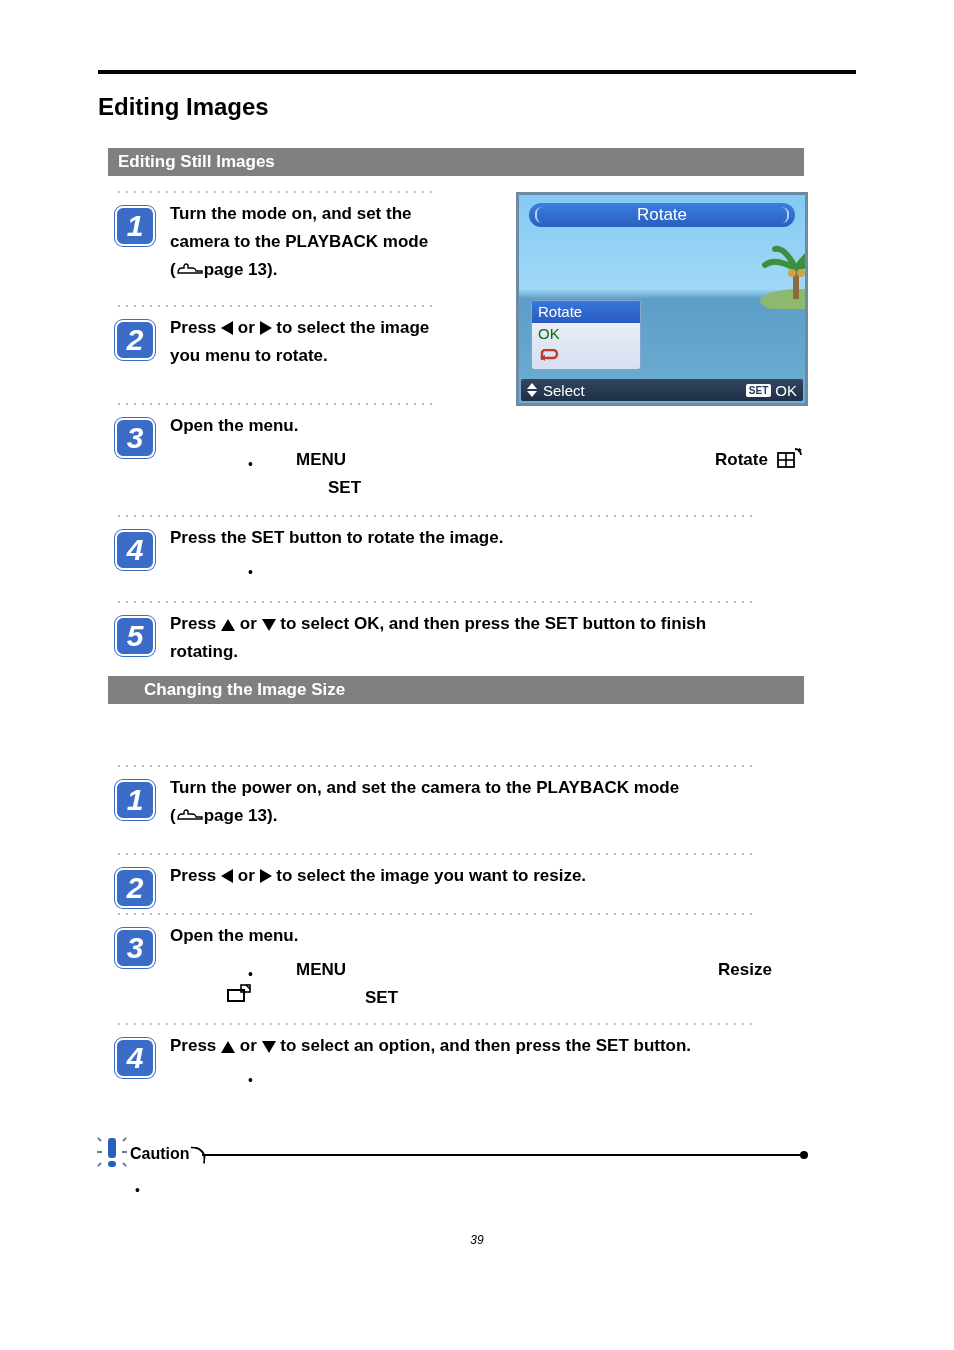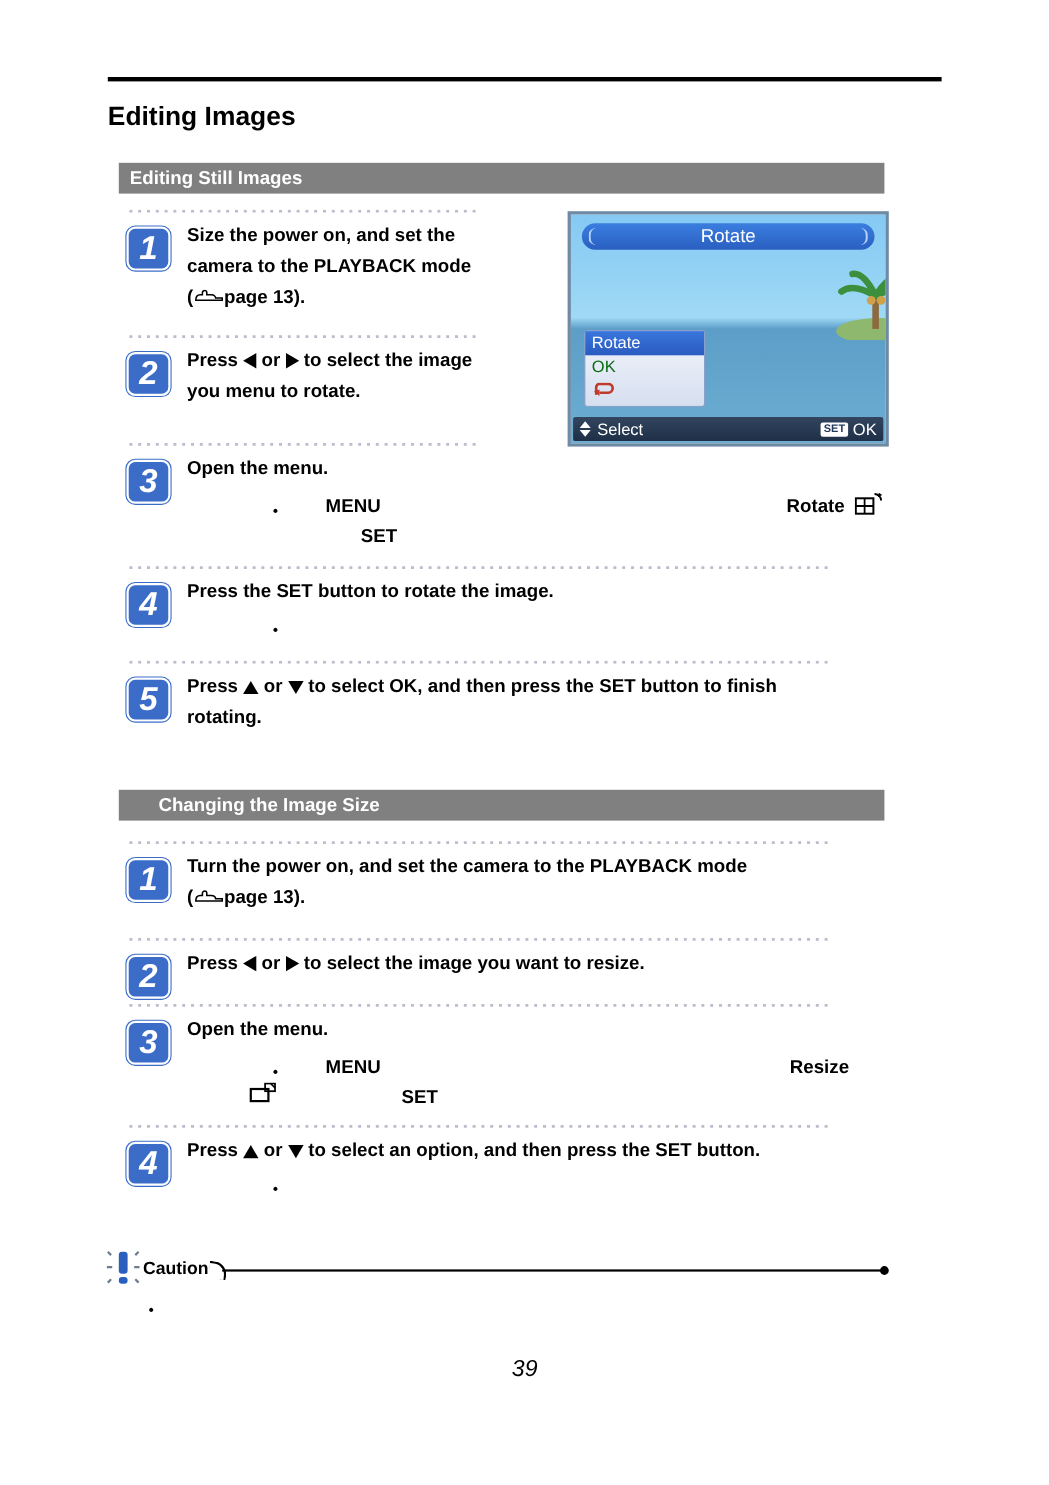--- a/index.html
+++ b/index.html
@@ -31,21 +31,21 @@
     right: 150px;
     height: 28px;
     background: #808080;
     color: #fff;
     font-size: 17px;
     font-weight: bold;
     line-height: 28px;
     padding-left: 10px;
   }
   .sec1 { top: 148px; }
-  .sec2 { top: 718px; padding-left: 36px; }
+  .sec2 { top: 676px; padding-left: 36px; }
 
   .step-block { position: absolute; }
   .step-num {
     width: 40px;
     height: 40px;
     background: #3a6cc8;
     color: #fff;
     border: 2px solid #fff;
     box-shadow: 0 0 0 1px #3a6cc8;
     border-radius: 8px;
@@ -217,21 +217,21 @@
   .s2-1 { left:115px; top:774px; width:700px;}
   .s2-2 { left:115px; top:862px; width:700px;}
   .s2-3 { left:115px; top:922px; width:700px;}
   .s2-4 { left:115px; top:1032px; width:700px;}
 
   .bullet-left { position:absolute; left:78px; font-size:14px; }
   .midword { font-weight:bold; }
 
   .page-number {
     position:absolute; left:50%; transform:translateX(-50%); top:1233px;
-    font-size:21px; font-style: italic;
+    font-size:12px; font-style: italic;
   }
 </style>
 </head>
 <body>
 
 <div class="top-rule"></div>
 <h1 class="page-title">Editing Images</h1>
 
 <div class="section-header sec1">Editing Still Images</div>
 
@@ -266,21 +266,21 @@
     <span class="spacer"></span>
     <span class="setbadge">SET</span>
     <span>OK</span>
   </div>
 </div>
 
 <div class="step-block s1-1">
   <div class="dotted-rule" style="width:320px;"></div>
   <div class="step-num">1</div>
   <div class="step-text">
-    <span>Size the power on, and set the</span><br>
+    <span>Turn the mode on, and set the</span><br>
     <span>camera to the PLAYBACK mode</span><br>
     (<span class="hand-icon"><svg viewBox="0 0 28 14">
           <path d="M2 10 C2 6 4 5 6 5 L8 5 L8 3 C8 2 9 1 10 1 C11 1 12 2 12 3 L12 5 C14 5 15 5 16 5 C19 5 20 7 20 8 L26 8 L26 10 Z" fill="none" stroke="#000" stroke-width="1.4"></path>
         </svg></span><span>page 13).</span>
   </div>
 </div>
 
 <div class="step-block s1-2">
   <div class="dotted-rule" style="width:320px;"></div>
   <div class="step-num">2</div>

